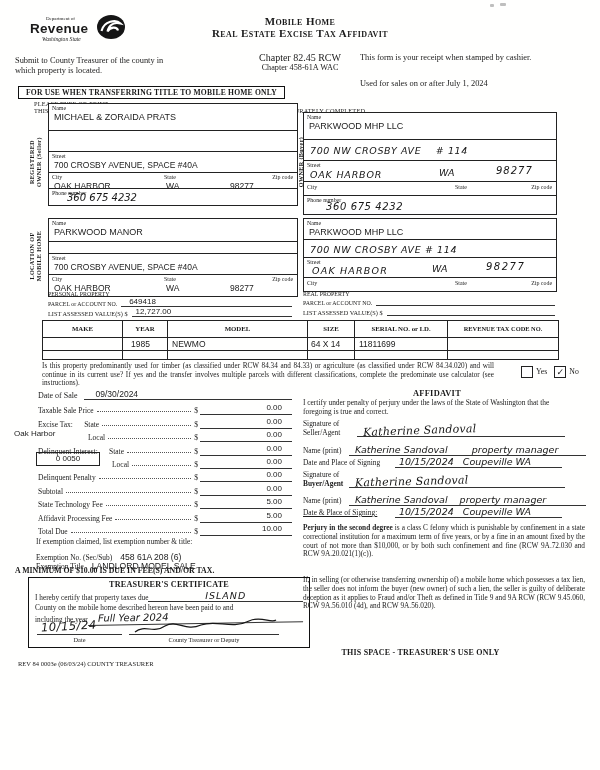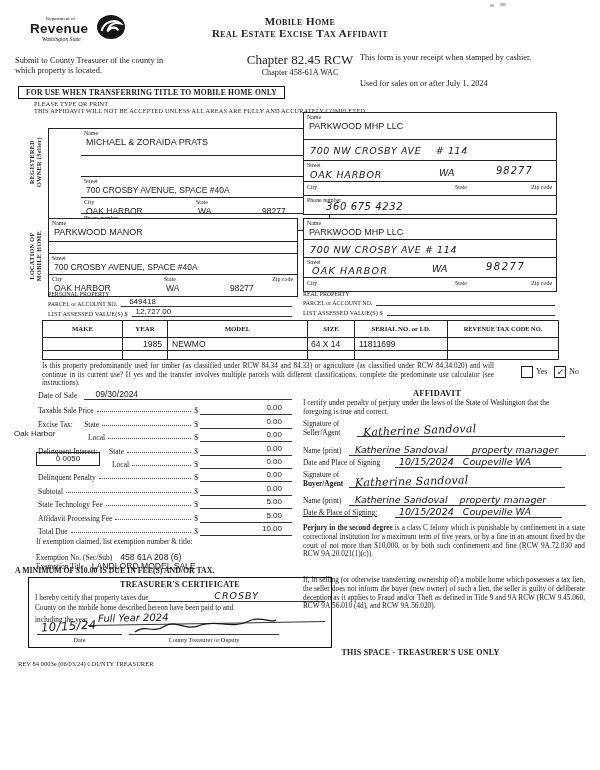--- a/index.html
+++ b/index.html
@@ -58,21 +58,21 @@
         <path d="M5.5,17 C8,7 20,5 24.5,9.5 C18,8 13,11 11.5,17.5 C14.5,12.5 21,12.5 22,16.5" stroke="#fff" fill="none" stroke-width="2.1"></path>
       </svg>
     </div>
   </div>
 
   <div class="abs ctr" style="left:150px;top:15px;width:300px;">
     <div class="b sc" style="font-size:11px;">Mobile Home</div>
     <div class="b sc" style="font-size:11px;">Real Estate Excise Tax Affidavit</div>
   </div>
   <div class="abs ctr" style="left:180px;top:52px;width:240px;">
-    <div style="font-size:13px;">Chapter 82.45 RCW</div>
+    <div style="font-size:10px;">Chapter 82.45 RCW</div>
     <div style="font-size:8.2px;">Chapter 458-61A WAC</div>
   </div>
   <div class="abs" style="left:15px;top:56px;width:160px;font-size:8.4px;line-height:9.8px;">Submit to County Treasurer of the county in which property is located.</div>
   <div class="abs" style="left:360px;top:53px;width:185px;font-size:8.4px;line-height:9.8px;">This form is your receipt when stamped by cashier.</div>
   <div class="abs" style="left:360px;top:79px;width:200px;font-size:8.4px;">Used for sales on or after July 1, 2024</div>
 
   <div class="abs b" style="left:18px;top:86px;border:1.2px solid #111;padding:1px 7px;font-size:7.6px;letter-spacing:.2px;">FOR USE WHEN TRANSFERRING TITLE TO MOBILE HOME ONLY</div>
   <div class="abs" style="left:34px;top:100px;font-size:6.3px;letter-spacing:.2px;">PLEASE TYPE OR PRINT</div>
   <div class="abs" style="left:34px;top:106.5px;font-size:6.3px;letter-spacing:.2px;">THIS AFFIDAVIT WILL NOT BE ACCEPTED UNLESS ALL AREAS ARE FULLY AND ACCURATELY COMPLETED</div>
 
@@ -85,21 +85,21 @@
     <div>MOBILE HOME</div>
   </div>
   <div class="vlab" style="left:249px;top:154px;width:100px;height:16px;">
     <div>NEW REGISTERED</div>
     <div>OWNER (Buyer)</div>
   </div>
   <div class="vlab" style="left:252px;top:249px;width:90px;height:10px;">
     <div>LEGAL OWNER</div>
   </div>
 
-  <div class="fbox" style="left:48px;top:128px;width:248px;height:101px;padding-left:32px;">
+  <div class="fbox" style="left:48px;top:103px;width:248px;height:101px;">
     <div class="frow" style="height:26px;">
       <div class="flbl">Name</div>
       <div class="fval">MICHAEL &amp; ZORAIDA PRATS</div>
     </div>
     <div class="frow" style="height:21px;"></div>
     <div class="frow" style="height:21px;">
       <div class="flbl">Street</div>
       <div class="fval" style="font-size:8.5px;">700 CROSBY AVENUE, SPACE #40A</div>
     </div>
     <div class="frow csz" style="height:16px;">
@@ -227,21 +227,21 @@
         <tr style="height:17px;">
       <th>MAKE</th>
       <th>YEAR</th>
       <th>MODEL</th>
       <th>SIZE</th>
       <th>SERIAL NO. or I.D.</th>
       <th style="font-size:6.4px;">REVENUE TAX CODE NO.</th>
     </tr>
     <tr style="height:13px;">
       <td></td>
-      <td style="padding-left:20px;">1985</td>
+      <td style="padding-left:8px;">1985</td>
       <td style="padding-left:4px;">NEWMO</td>
       <td style="padding-left:3px;">64 X 14</td>
       <td style="padding-left:4px;">11811699</td>
       <td></td>
     </tr>
     <tr style="height:9px;">
       <td></td>
           <td></td>
           <td></td>
       <td></td>
@@ -332,25 +332,25 @@
   <div class="abs" style="left:36px;top:545.5px;white-space:nowrap;">
     <span style="font-size:7.4px;">Exemption No. (Sec/Sub)</span>
     <span class="sans" style="font-size:8.6px;margin-left:4px;">458 61A 208 (6)</span>
   </div>
   <div class="abs" style="left:36px;top:555px;white-space:nowrap;">
     <span style="font-size:7.4px;">Exemption Title</span>
     <span class="sans" style="font-size:8.6px;margin-left:4px;">LANDLORD MODEL SALE</span>
   </div>
   <div class="abs b" style="left:15px;top:566px;font-size:7.8px;">A MINIMUM OF $10.00 IS DUE IN FEE(S) AND/OR TAX.</div>
 
-  <div class="abs" style="left:28px;top:577px;width:304px;height:71px;border:1.5px solid #111;box-sizing:border-box;">
+  <div class="abs" style="left:28px;top:577px;width:282px;height:71px;border:1.5px solid #111;box-sizing:border-box;">
     <div class="ctr b" style="font-size:8.2px;margin-top:2px;letter-spacing:.2px;">TREASURER'S CERTIFICATE</div>
     <div style="display:flex;align-items:flex-end;margin:2px 6px 0 6px;">
       <span style="font-size:7.3px;line-height:9px;">I hereby certify that property taxes due</span>
-      <span class="uline hw ctr" style="flex:1;font-size:9.5px;line-height:10px;letter-spacing:1px;">CROSBY</span>
+      <span class="uline hw ctr" style="flex:1;font-size:9.5px;line-height:10px;letter-spacing:1px;">ISLAND</span>
     </div>
     <div style="font-size:7.3px;margin:1px 6px 0 6px;line-height:9px;">County on the mobile home described hereon have been paid to and</div>
     <div style="display:flex;align-items:flex-end;margin:0 6px;">
       <span style="font-size:7.3px;line-height:9px;">including the year</span>
       <span class="uline hw" style="flex:1;font-size:10px;line-height:10.5px;padding-left:10px;transform:rotate(-1deg);">Full Year 2024</span>
     </div>
     <div class="hw abs" style="left:12px;top:41px;font-size:11.5px;transform:rotate(-3deg);letter-spacing:.5px;">10/15/24</div>
     <div class="abs uline" style="left:8px;top:56px;width:85px;"></div>
     <div class="abs ctr" style="left:8px;top:58px;width:85px;font-size:6.3px;">Date</div>
     <svg class="abs" style="left:102px;top:38px;" width="148" height="20">

